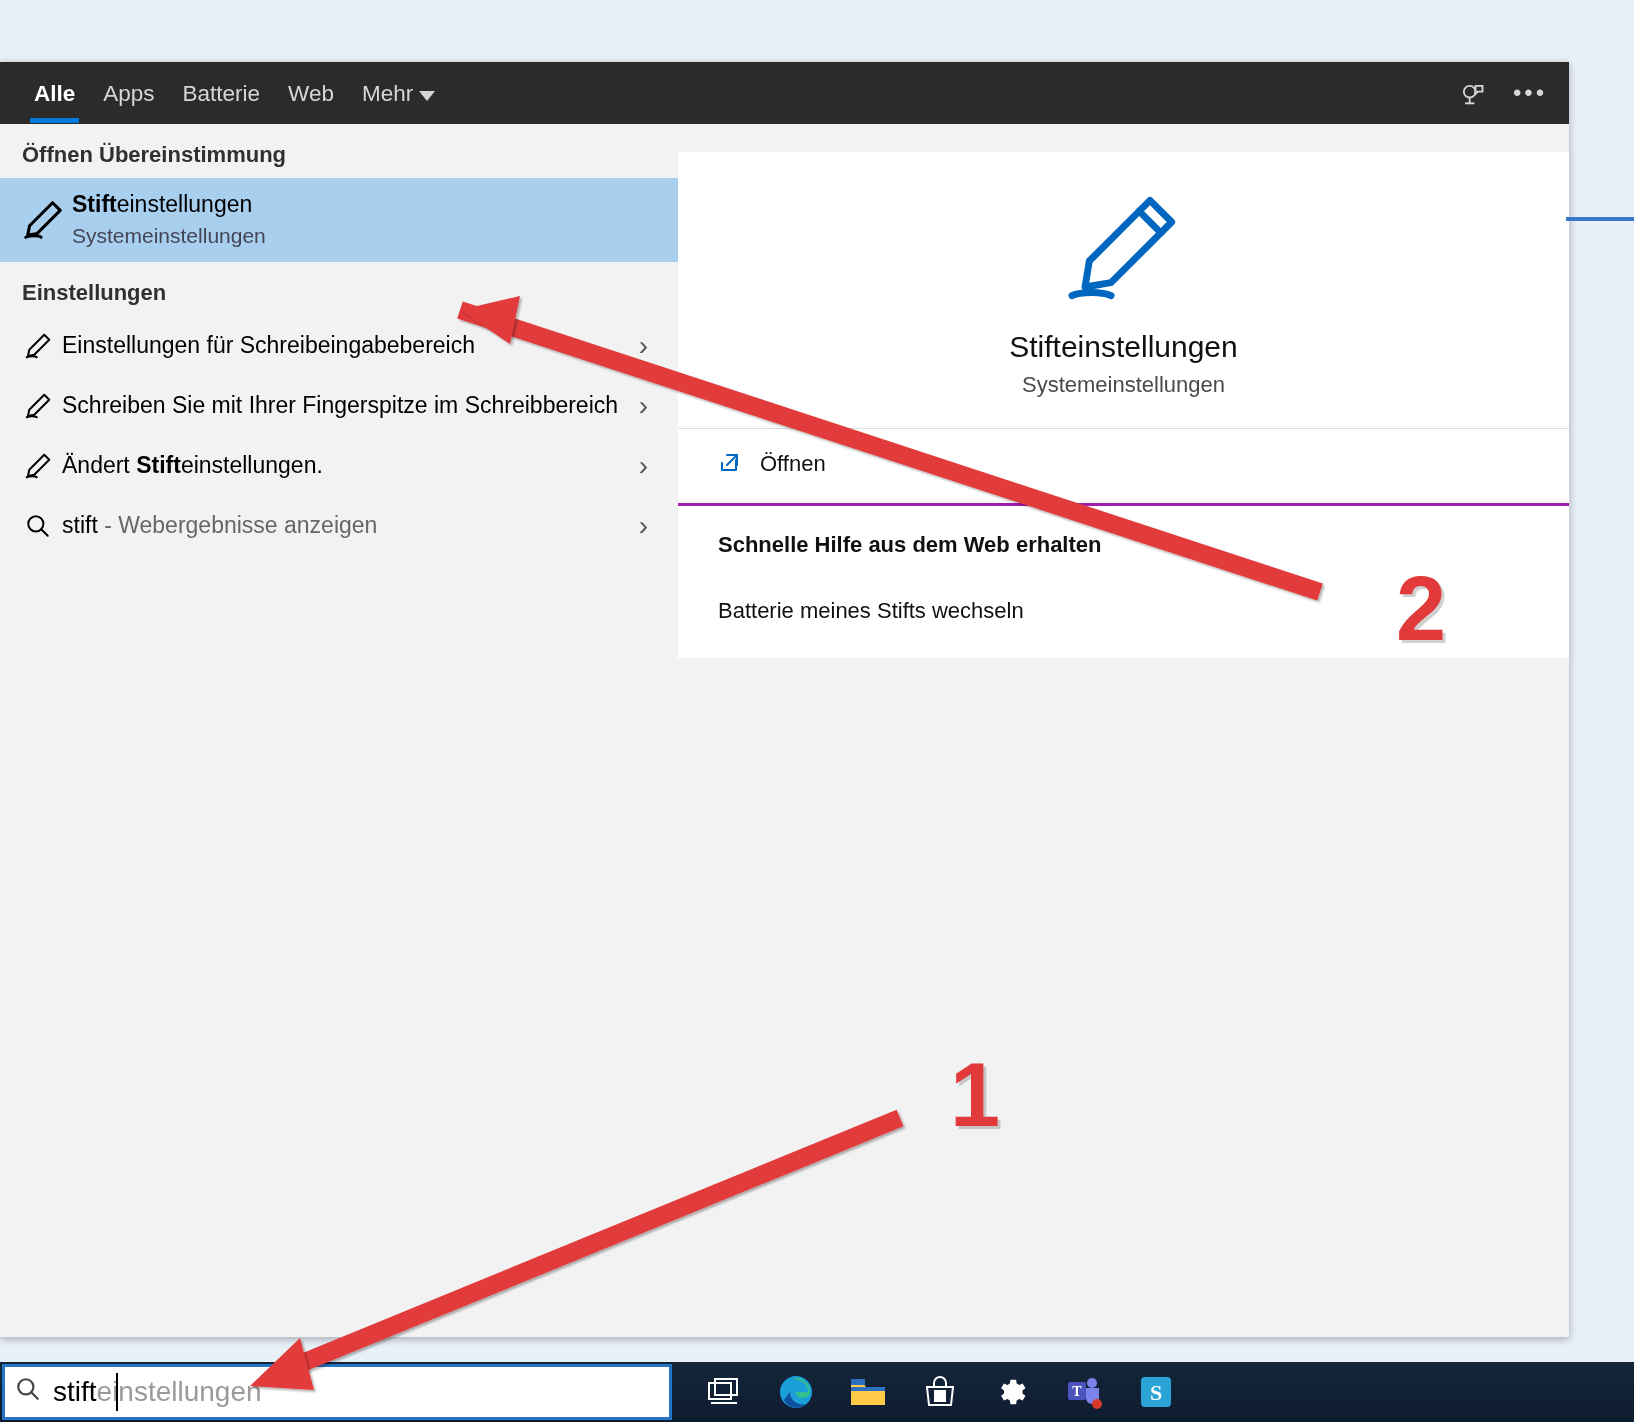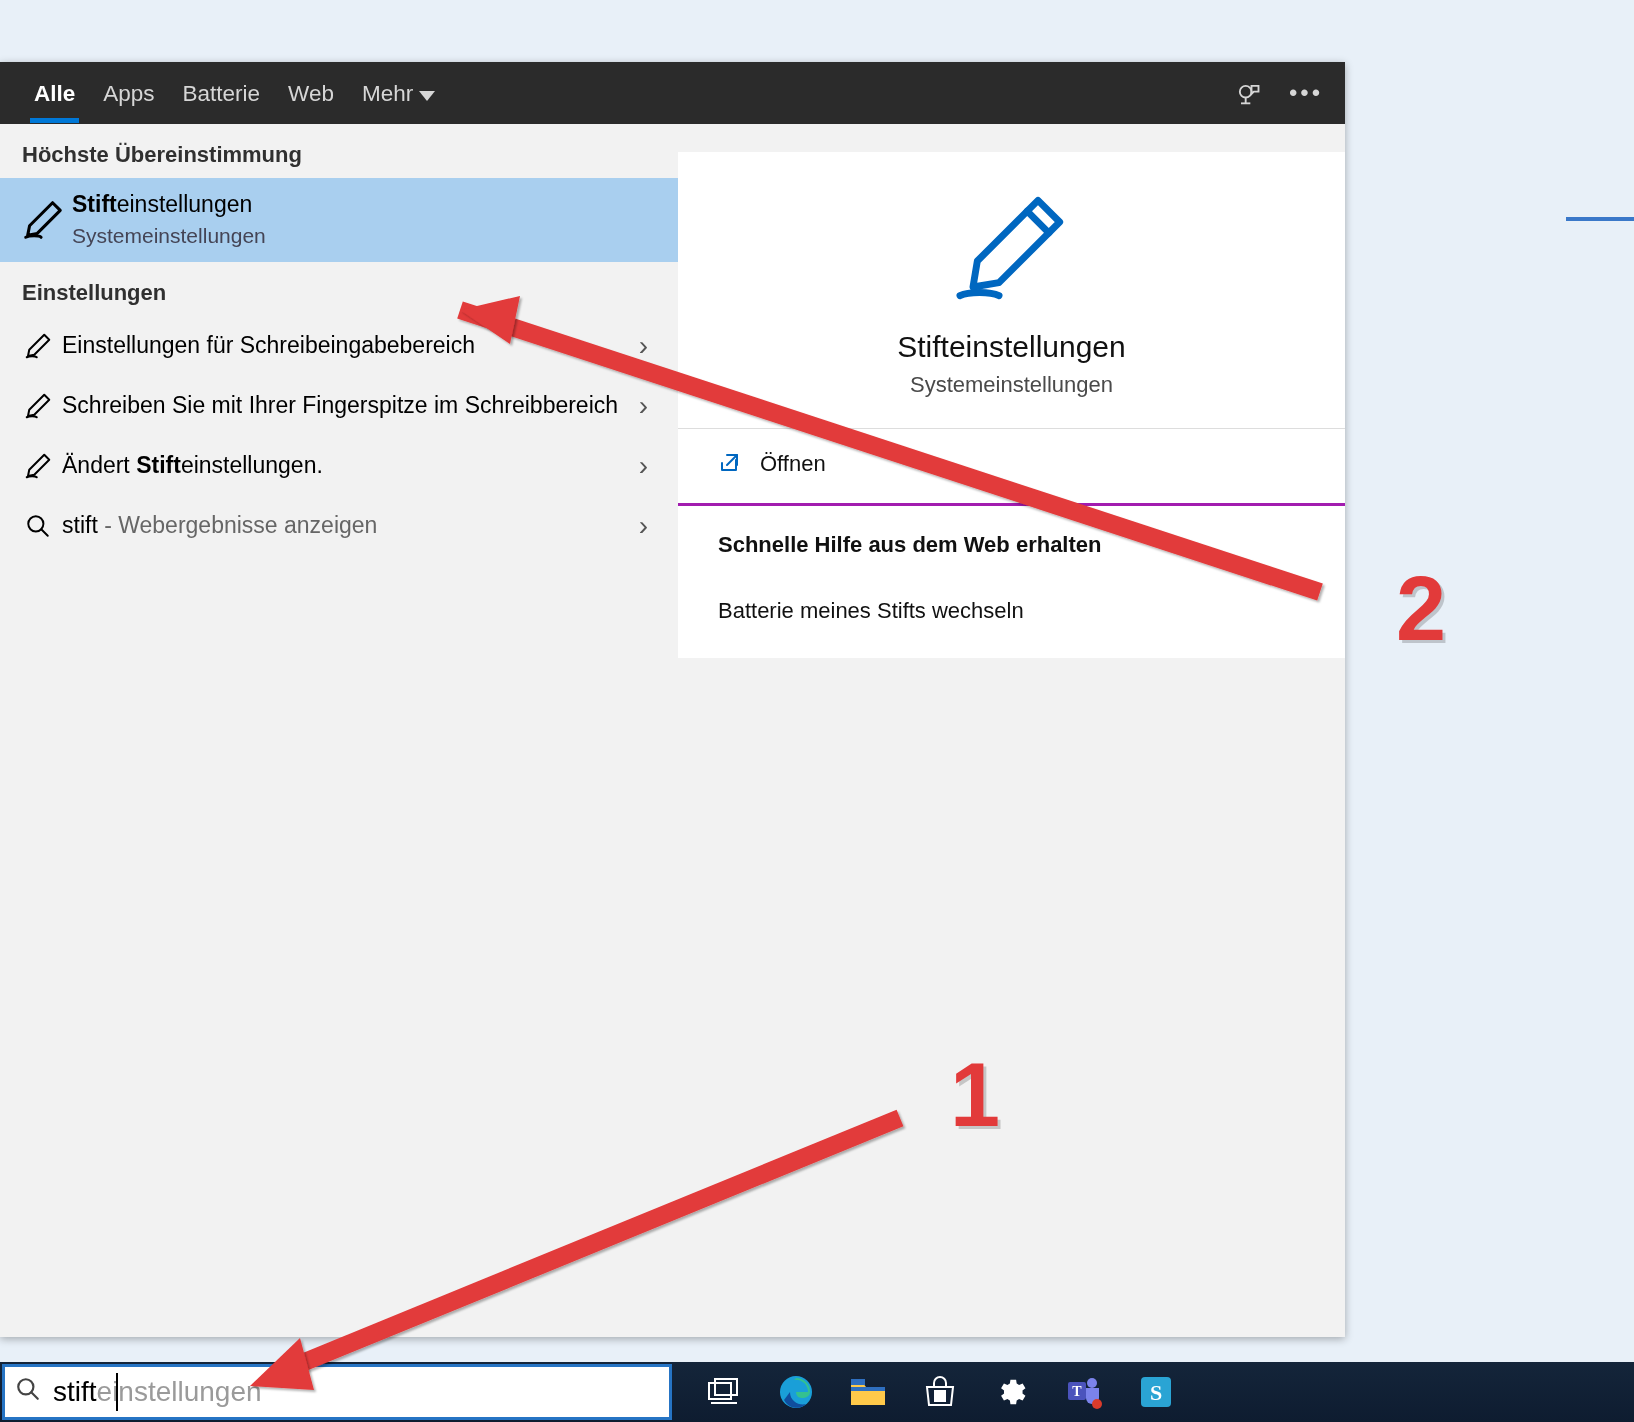--- a/index.html
+++ b/index.html
@@ -8,21 +8,21 @@
     width: 1634px;
     height: 1422px;
     background: #e8f0f8;
     position: relative;
     overflow: hidden;
   }
   .panel {
     position: absolute;
     left: 0;
     top: 62px;
-    width: 1345px;
+    width: 1569px;
     height: 1275px;
     background: #f2f2f2;
     display: flex;
     flex-direction: column;
     box-shadow: 0 2px 8px rgba(0,0,0,0.3);
   }
   .tabs {
     height: 62px;
     background: #2b2b2b;
     display: flex;
@@ -238,21 +238,21 @@
         <path d="M10 15 v5"></path>
         <path d="M6 20 h8"></path>
         <path d="M15 5 h6 v5 h-4 l-2 2 z"></path>
       </svg>
     </div>
     <div class="hdr-icon" style="letter-spacing:3px;">•••</div>
   </div>
 
   <div class="body-split">
     <div class="left-col">
-      <div class="section-hdr">Höchste Übereinstimmung</div>
+      <div class="section-hdr">Öffnen Übereinstimmung</div>
 
       <div class="result-item highlight">
         <div class="ricon">
           <svg width="46" height="46" viewBox="0 0 24 24" fill="none" stroke="#000" stroke-width="1.6" stroke-linecap="round" stroke-linejoin="round">
             <path d="M17 3 L21 7 L9 19 L4 20 L5 15 Z"></path>
             <path d="M3 21 c2 -1 7 -1 8 0"></path>
           </svg>
         </div>
         <div class="rtext">
           <div class="rtitle"><span class="bold">Stift</span><span>einstellungen</span></div>

